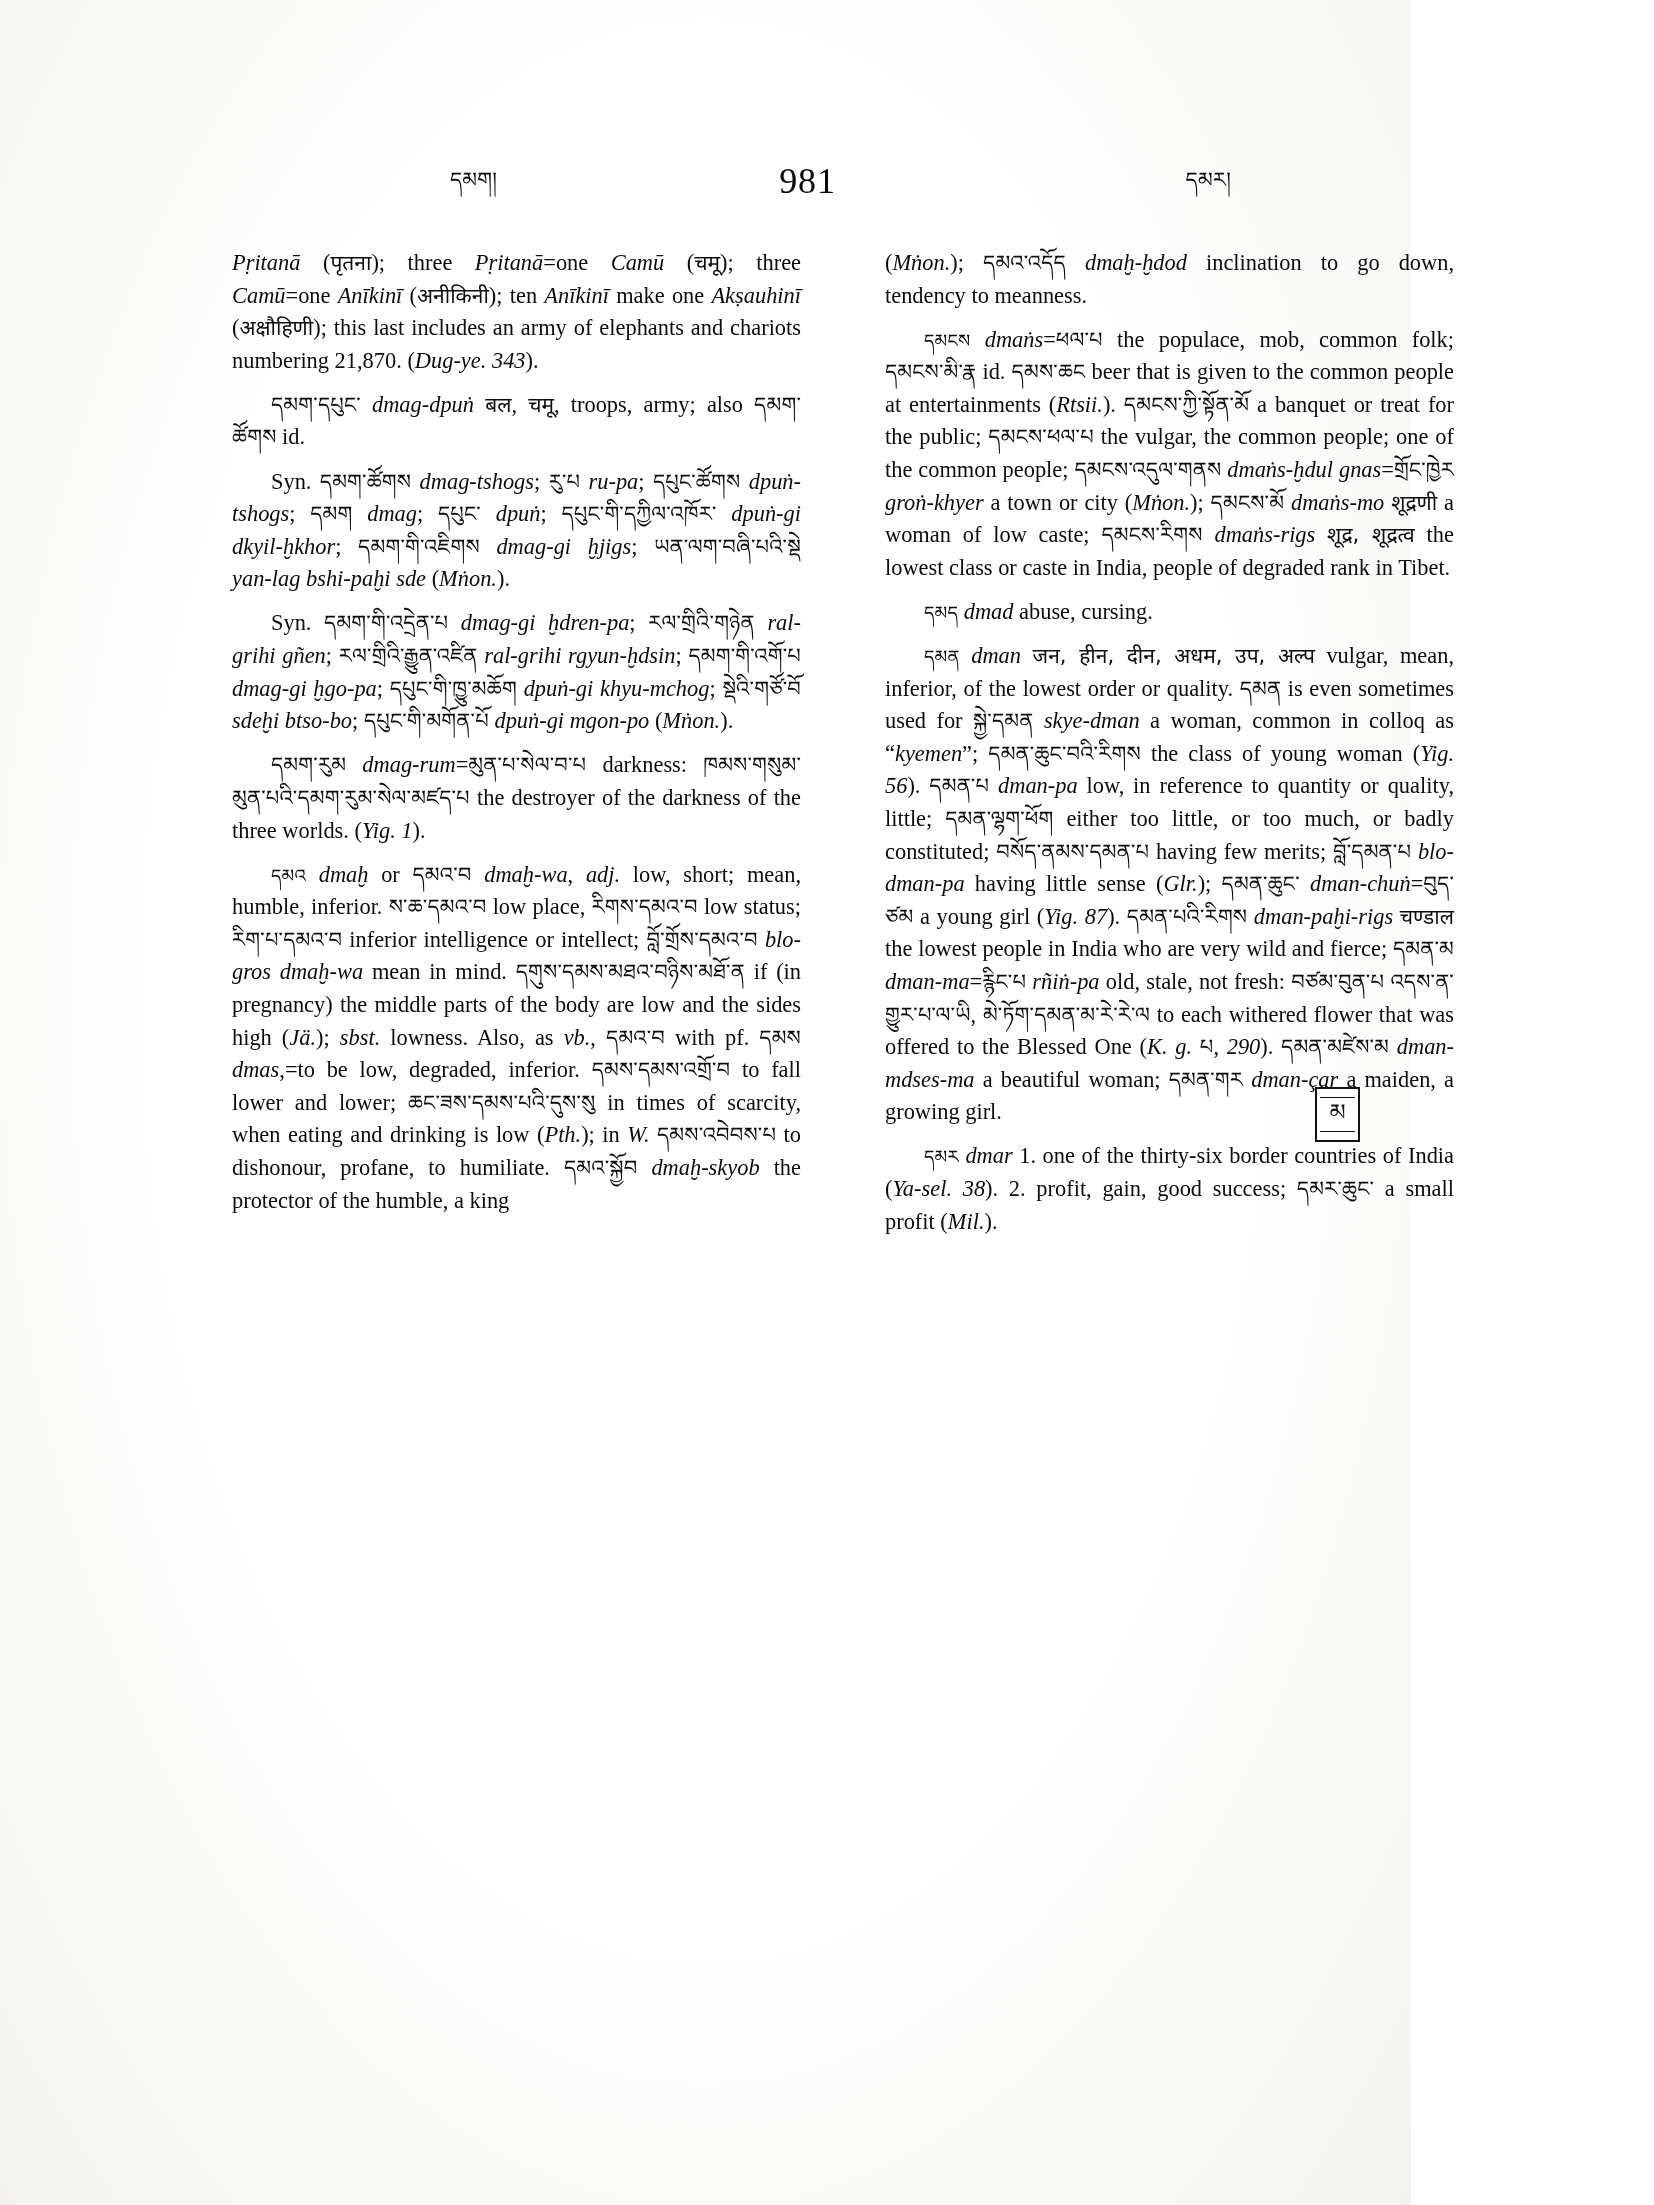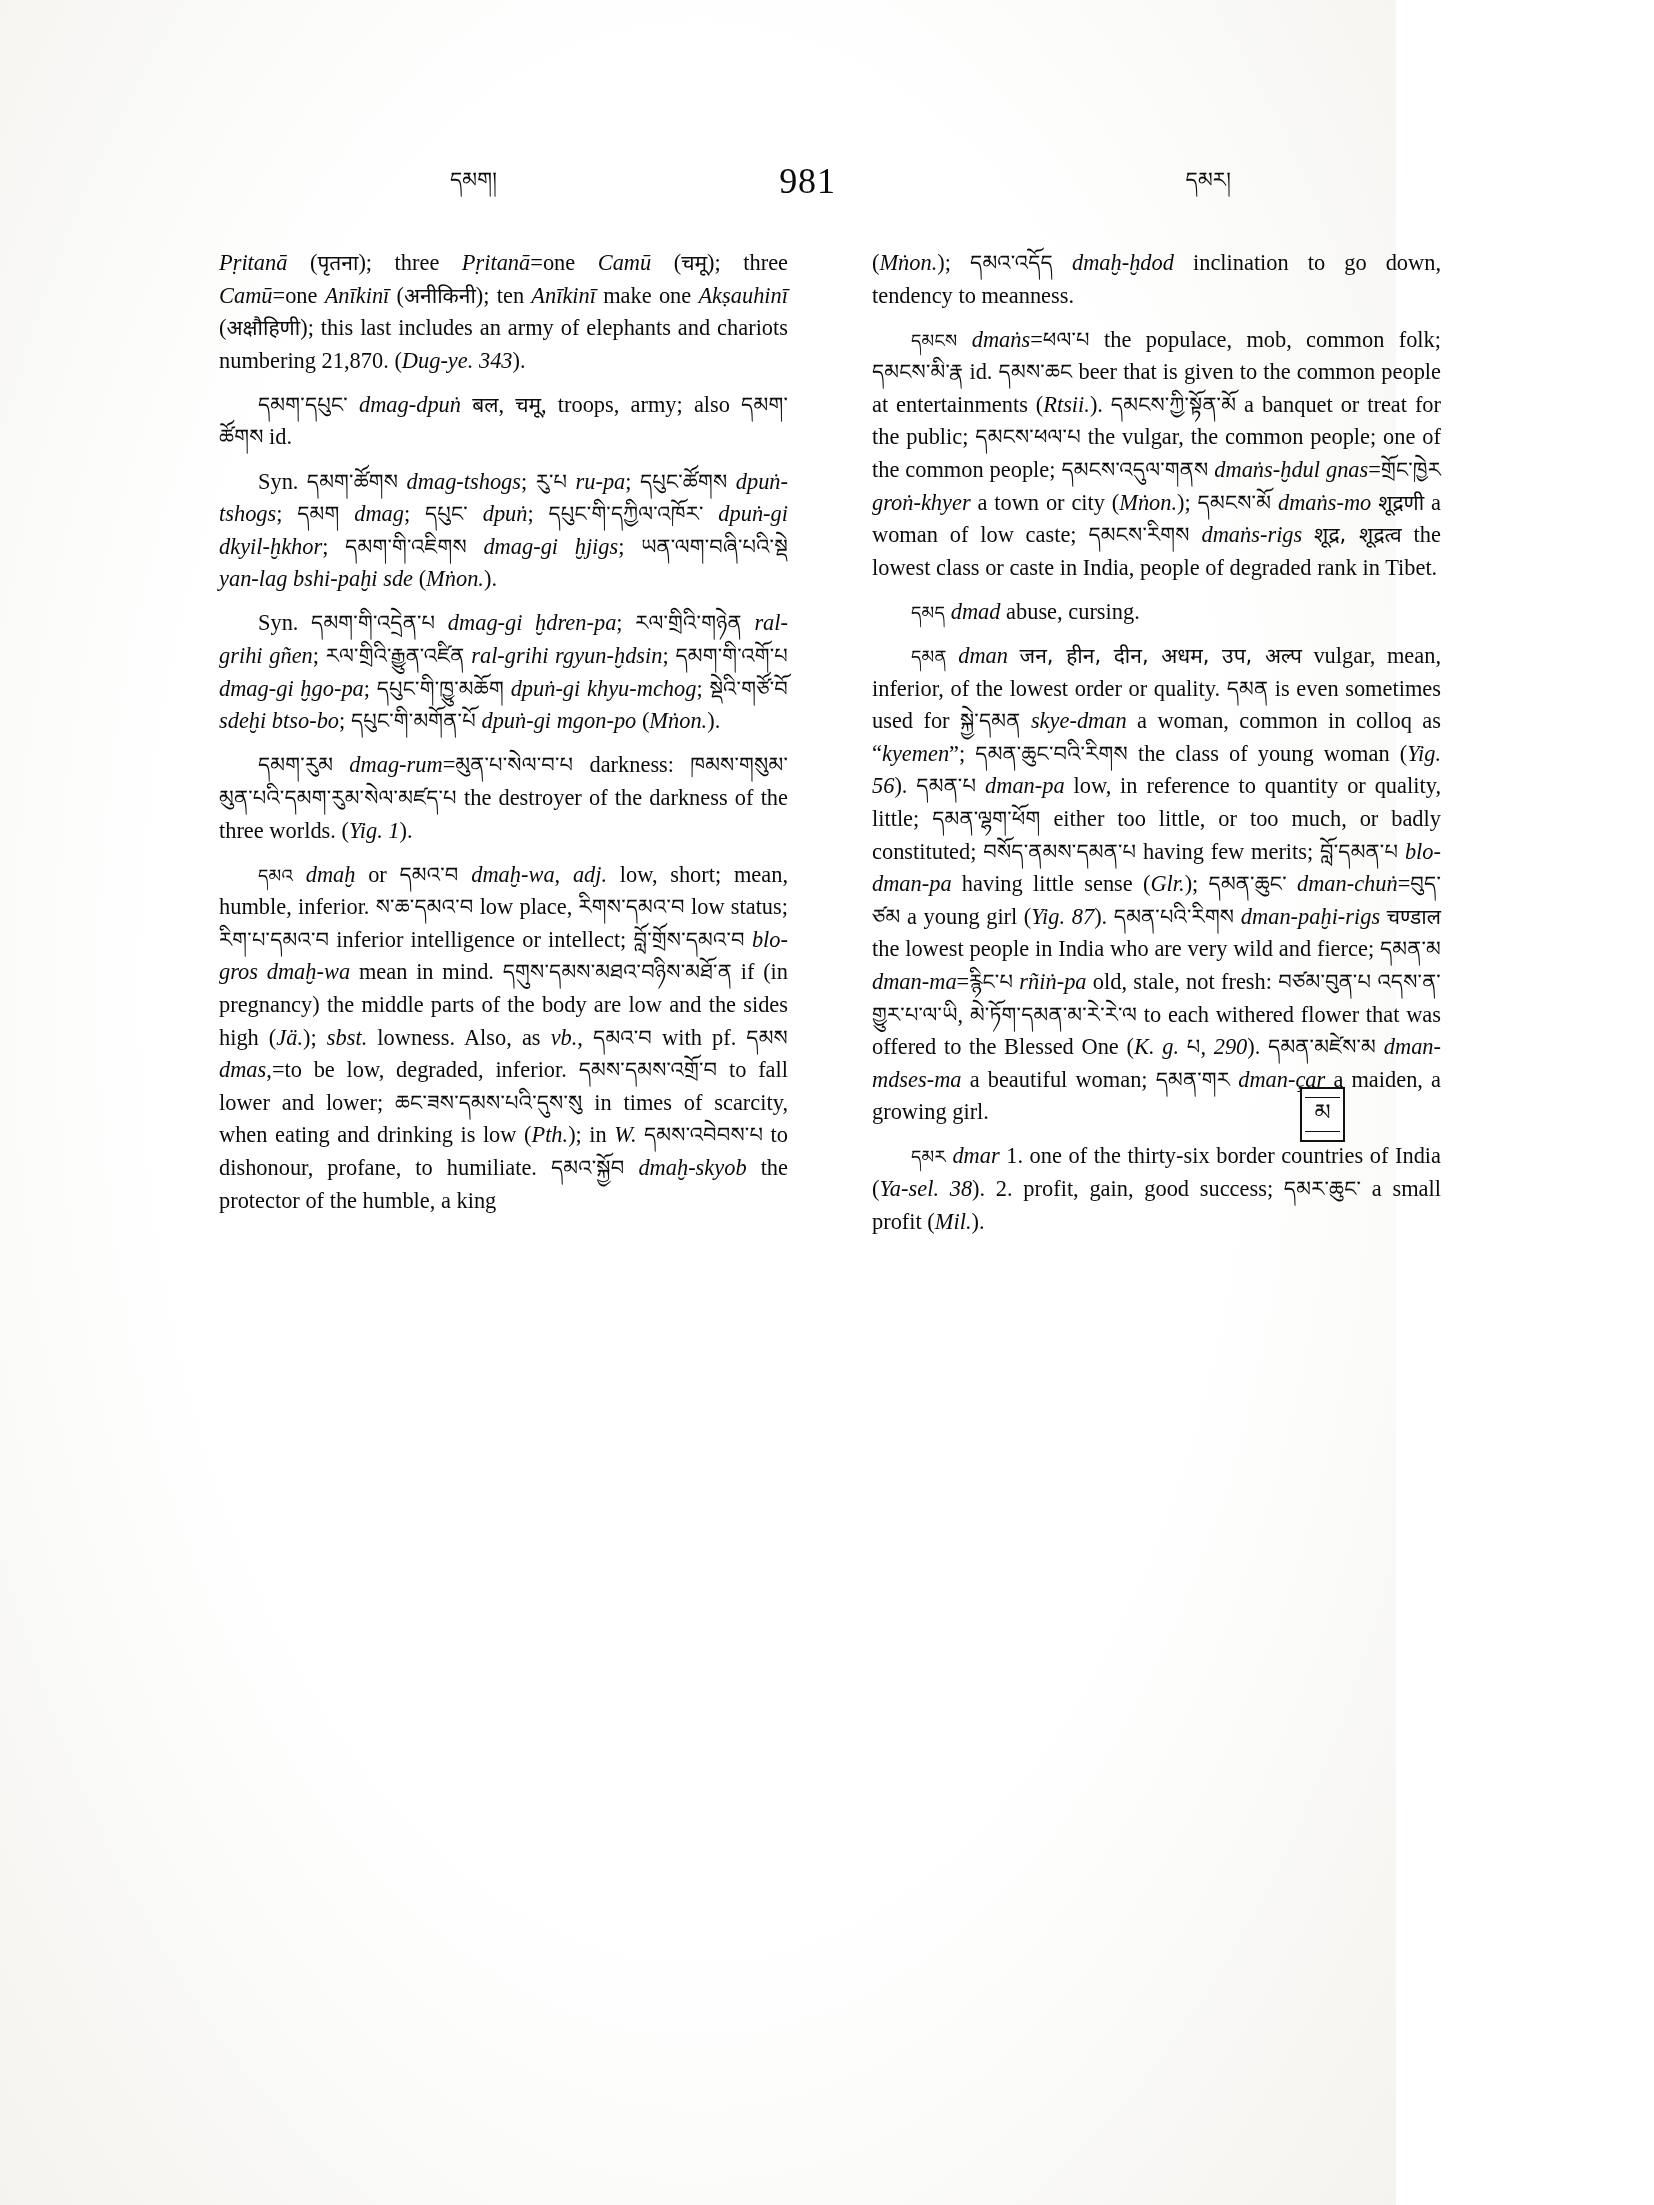--- a/index.html
+++ b/index.html
@@ -14,20 +14,21 @@
     font-family: "Liberation Serif", serif;
     color: #0b0b0b;
     overflow: hidden;
   }
   .page {
     position: absolute;
     left: 0; top: 0;
     width: 1396px;
     height: 2206px;
     background: #fdfdfb;
+    padding-left: 15px;
   }
   
   .page:before {
     content: "";
     position: absolute;
     inset: 0;
     background: radial-gradient(ellipse at 50% 45%, #ffffff 55%, #f4f3ef 100%);
     pointer-events: none;
   }
 
@@ -48,21 +49,21 @@
   .hdr-center {
     left: 0; right: 0; top: 0;
     text-align: center;
     font-size: 36px;
     letter-spacing: 0.9px;
     font-family: "Liberation Serif", serif;
   }
 
   .cols {
     position: absolute;
-    left: 219px;
+    left: 232px;
     top: 247px;
     width: 1222px;
     display: flex;
     gap: 84px;
   }
   .col {
     width: 581px;
     font-size: 22.4px;
     line-height: 1.455;
     text-align: justify;

